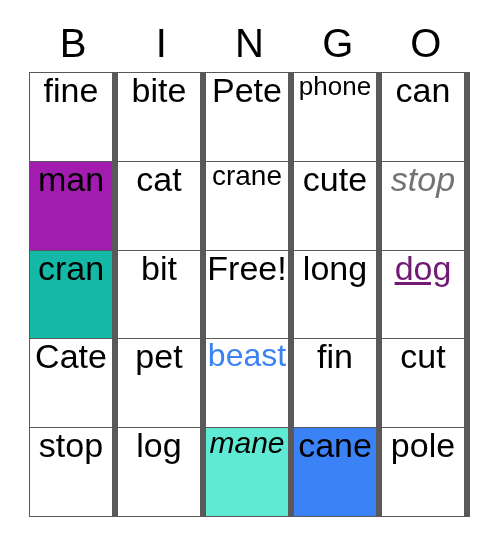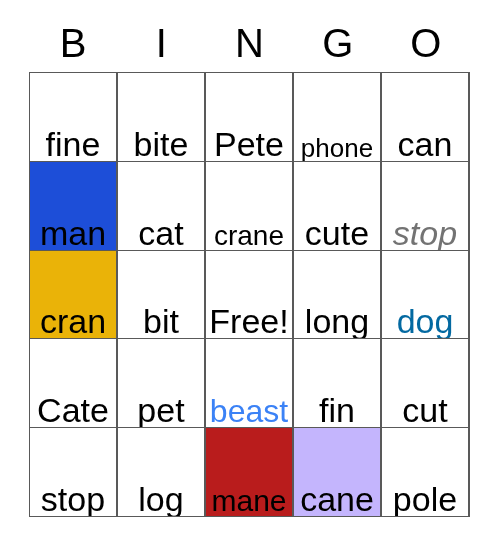--- a/index.html
+++ b/index.html
@@ -61,25 +61,25 @@
   }
   .grid-row {
     flex: 1 1 0;
     display: flex;
     min-height: 0;
   }
   .grid-cell {
     flex: 1 1 0;
     min-width: 0;
     box-sizing: border-box;
-    border-right: 2px solid #f97316;
+    border-right: 6px solid #f97316;
     border-bottom: 1px solid #595959;
     background: #ffffff;
     display: flex;
-    align-items: flex-end;
+    align-items: flex-start;
     justify-content: center;
     overflow: hidden;
     position: relative;
   }
   .cell-text {
     display: block;
     text-align: center;
     line-height: 1;
     white-space: nowrap;
     font-size: 34px;
@@ -130,52 +130,52 @@
       </div>
       <div class="grid-cell" style="border-color: rgb(89, 89, 89); background-color: rgb(255, 255, 255);">
         <span class="cell-text size-xs" style="color: rgb(0, 0, 0);">phone</span>
       </div>
       <div class="grid-cell" style="border-color: rgb(89, 89, 89); background-color: rgb(255, 255, 255);">
         <span class="cell-text size-xl" style="color: rgb(0, 0, 0);">can</span>
       </div>
     </div>
 
     <div class="grid-row">
-      <div class="grid-cell" style="border-color: rgb(89, 89, 89); background-color: #1d4ed8;">
+      <div class="grid-cell" style="border-color: rgb(89, 89, 89); background-color: #a21caf;">
         <span class="cell-text size-xl" style="color: rgb(0, 0, 0);">man</span>
       </div>
       <div class="grid-cell" style="border-color: rgb(89, 89, 89); background-color: rgb(255, 255, 255);">
         <span class="cell-text size-xl" style="color: rgb(0, 0, 0);">cat</span>
       </div>
       <div class="grid-cell" style="border-color: rgb(89, 89, 89); background-color: rgb(255, 255, 255);">
         <span class="cell-text size-s" style="color: rgb(0, 0, 0);">crane</span>
       </div>
       <div class="grid-cell" style="border-color: rgb(89, 89, 89); background-color: rgb(255, 255, 255);">
         <span class="cell-text size-xl" style="color: rgb(0, 0, 0);">cute</span>
       </div>
       <div class="grid-cell" style="border-color: rgb(89, 89, 89); background-color: rgb(255, 255, 255);">
         <span class="cell-text size-xl" style="color: #737373; font-style: italic;">stop</span>
       </div>
     </div>
 
     <div class="grid-row">
-      <div class="grid-cell" style="border-color: rgb(89, 89, 89); background-color: #eab308;">
+      <div class="grid-cell" style="border-color: rgb(89, 89, 89); background-color: #14b8a6;">
         <span class="cell-text size-xl" style="color: rgb(0, 0, 0);">cran</span>
       </div>
       <div class="grid-cell" style="border-color: rgb(89, 89, 89); background-color: rgb(255, 255, 255);">
         <span class="cell-text size-xl" style="color: rgb(0, 0, 0);">bit</span>
       </div>
       <div class="grid-cell" style="border-color: rgb(89, 89, 89); background-color: rgb(255, 255, 255);">
         <span class="cell-text size-xl" style="color: rgb(0, 0, 0);">Free!</span>
       </div>
       <div class="grid-cell" style="border-color: rgb(89, 89, 89); background-color: rgb(255, 255, 255);">
         <span class="cell-text size-xl" style="color: rgb(0, 0, 0);">long</span>
       </div>
       <div class="grid-cell" style="border-color: rgb(89, 89, 89); background-color: rgb(255, 255, 255);">
-        <span class="cell-text size-xl" style="color: #0369a1;">dog</span>
+        <span class="cell-text size-xl" style="color: #701a75; text-decoration: underline;">dog</span>
       </div>
     </div>
 
     <div class="grid-row">
       <div class="grid-cell" style="border-color: rgb(89, 89, 89); background-color: rgb(255, 255, 255);">
         <span class="cell-text size-xl" style="color: rgb(0, 0, 0);">Cate</span>
       </div>
       <div class="grid-cell" style="border-color: rgb(89, 89, 89); background-color: rgb(255, 255, 255);">
         <span class="cell-text size-xl" style="color: rgb(0, 0, 0);">pet</span>
       </div>
@@ -190,24 +190,24 @@
       </div>
     </div>
 
     <div class="grid-row">
       <div class="grid-cell" style="border-color: rgb(89, 89, 89); background-color: rgb(255, 255, 255);">
         <span class="cell-text size-xl" style="color: rgb(0, 0, 0);">stop</span>
       </div>
       <div class="grid-cell" style="border-color: rgb(89, 89, 89); background-color: rgb(255, 255, 255);">
         <span class="cell-text size-xl" style="color: rgb(0, 0, 0);">log</span>
       </div>
-      <div class="grid-cell" style="border-color: rgb(89, 89, 89); background-color: #b91c1c;">
+      <div class="grid-cell" style="border-color: rgb(89, 89, 89); background-color: #5eead4; font-style: italic;">
         <span class="cell-text size-m" style="color: rgb(0, 0, 0);">mane</span>
       </div>
-      <div class="grid-cell" style="border-color: rgb(89, 89, 89); background-color: #c4b5fd;">
+      <div class="grid-cell" style="border-color: rgb(89, 89, 89); background-color: #3b82f6;">
         <span class="cell-text size-xl" style="color: rgb(0, 0, 0);">cane</span>
       </div>
       <div class="grid-cell" style="border-color: rgb(89, 89, 89); background-color: rgb(255, 255, 255);">
         <span class="cell-text size-xl" style="color: rgb(0, 0, 0);">pole</span>
       </div>
     </div>
 
   </div>
 </div>
 

